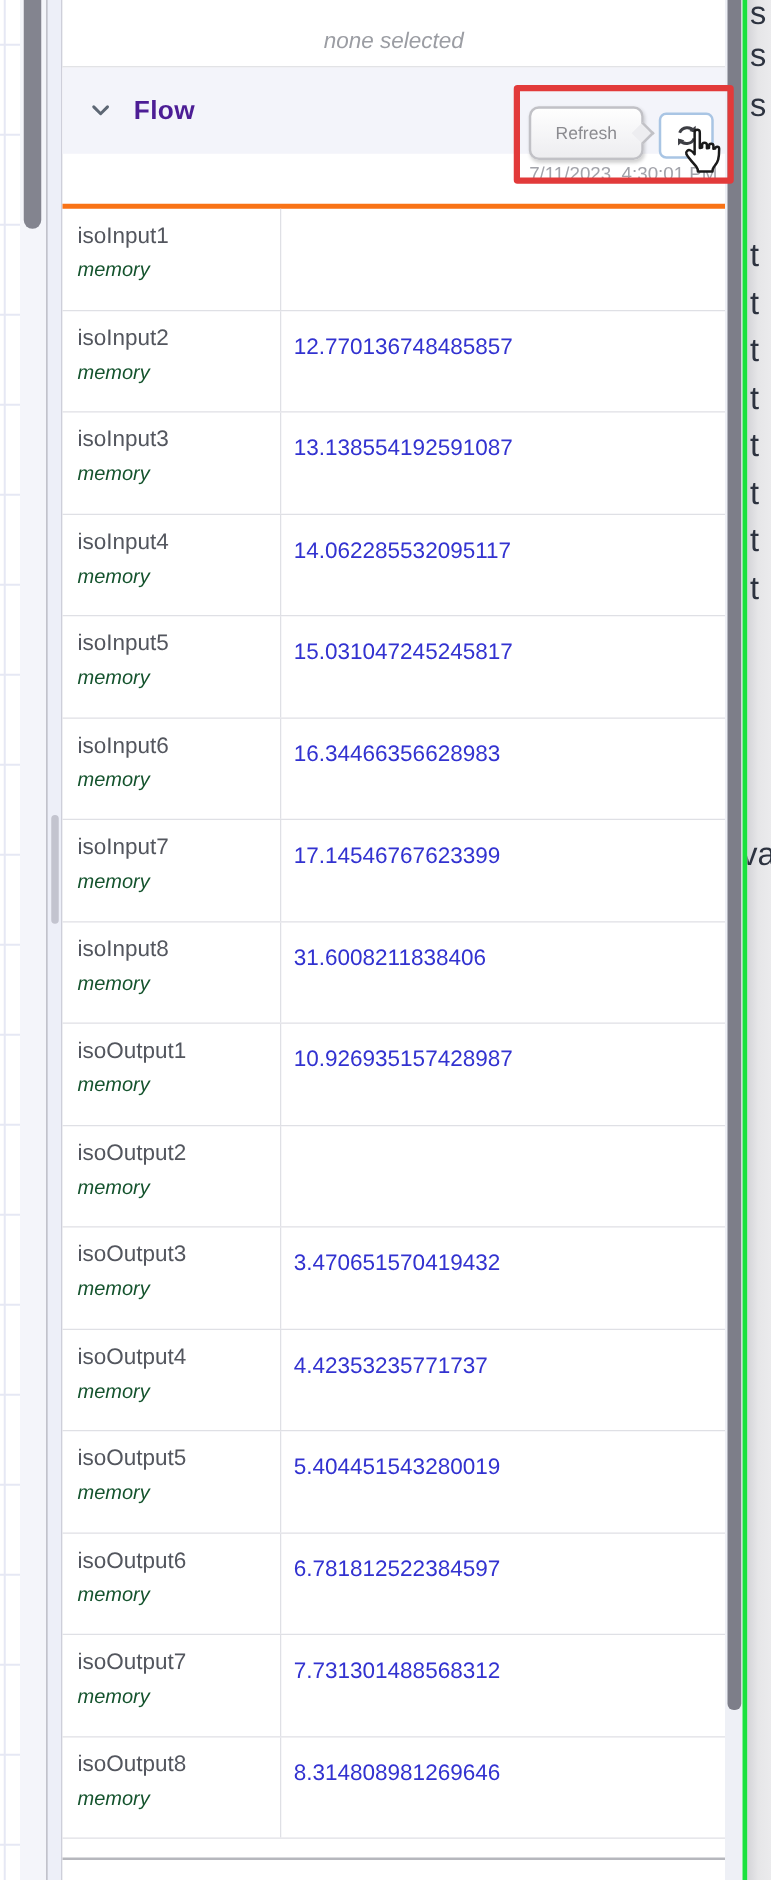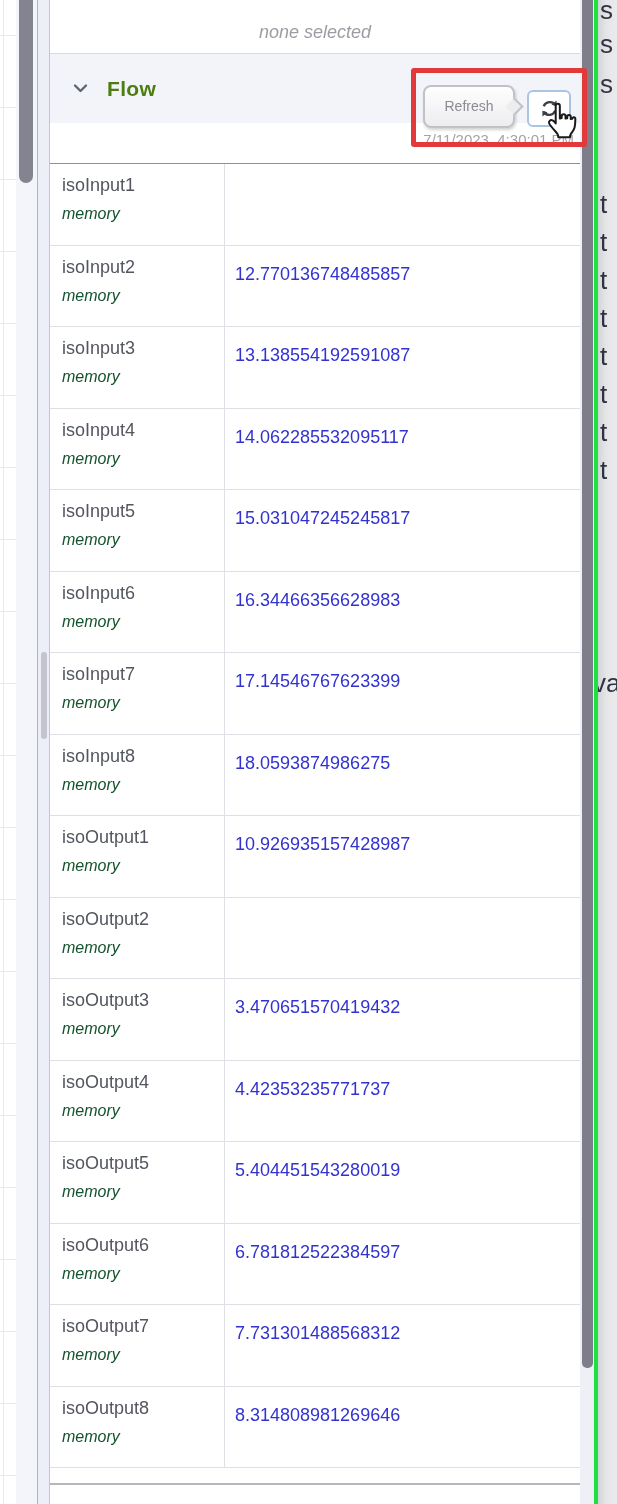--- a/index.html
+++ b/index.html
@@ -45,28 +45,28 @@
   .none-selected{
     height:54px;box-sizing:border-box;border-bottom:1px solid #d9dade;
     text-align:center;padding-top:22px;
     font-style:italic;font-size:18px;color:#9b9da3;
   }
   .section-header{
     height:69px;background:#f3f4fa;display:flex;align-items:center;
     padding-left:23px;box-sizing:border-box;
   }
   .section-title{
-    margin-left:19px;font-size:21px;font-weight:bold;color:#4d7c0f;
+    margin-left:19px;font-size:21px;font-weight:bold;color:#4c1d95;
     letter-spacing:.3px;
   }
   .timestamp-row{
     height:40px;box-sizing:border-box;text-align:right;
     padding:8px 6px 0 10px;font-size:15px;color:#a2a3aa;
   }
-  .ctx-table{border-top:1px solid #f97316;}
+  .ctx-table{border-top:4px solid #f97316;}
   .ctx-row{
     height:81.5px;box-sizing:border-box;border-bottom:1px solid #dfe0e5;
     display:flex;
   }
   .name-cell{
     width:175px;box-sizing:border-box;border-right:1px solid #dfe0e5;
     padding:11px 6px 0 12px;
   }
   .row-name{font-size:18px;color:#53565e;}
   .row-scope{font-size:16px;font-style:italic;color:#14532d;margin-top:9px;}
@@ -210,21 +210,21 @@
       <div class="row-value">17.14546767623399</div>
     </div>
   </div>
 
   <div class="ctx-row">
     <div class="name-cell">
       <div class="row-name">isoInput8</div>
       <div class="row-scope">memory</div>
     </div>
     <div class="value-cell">
-      <div class="row-value">18.0593874986275</div>
+      <div class="row-value">31.6008211838406</div>
     </div>
   </div>
 
   <div class="ctx-row">
     <div class="name-cell">
       <div class="row-name">isoOutput1</div>
       <div class="row-scope">memory</div>
     </div>
     <div class="value-cell">
       <div class="row-value">10.926935157428987</div>

